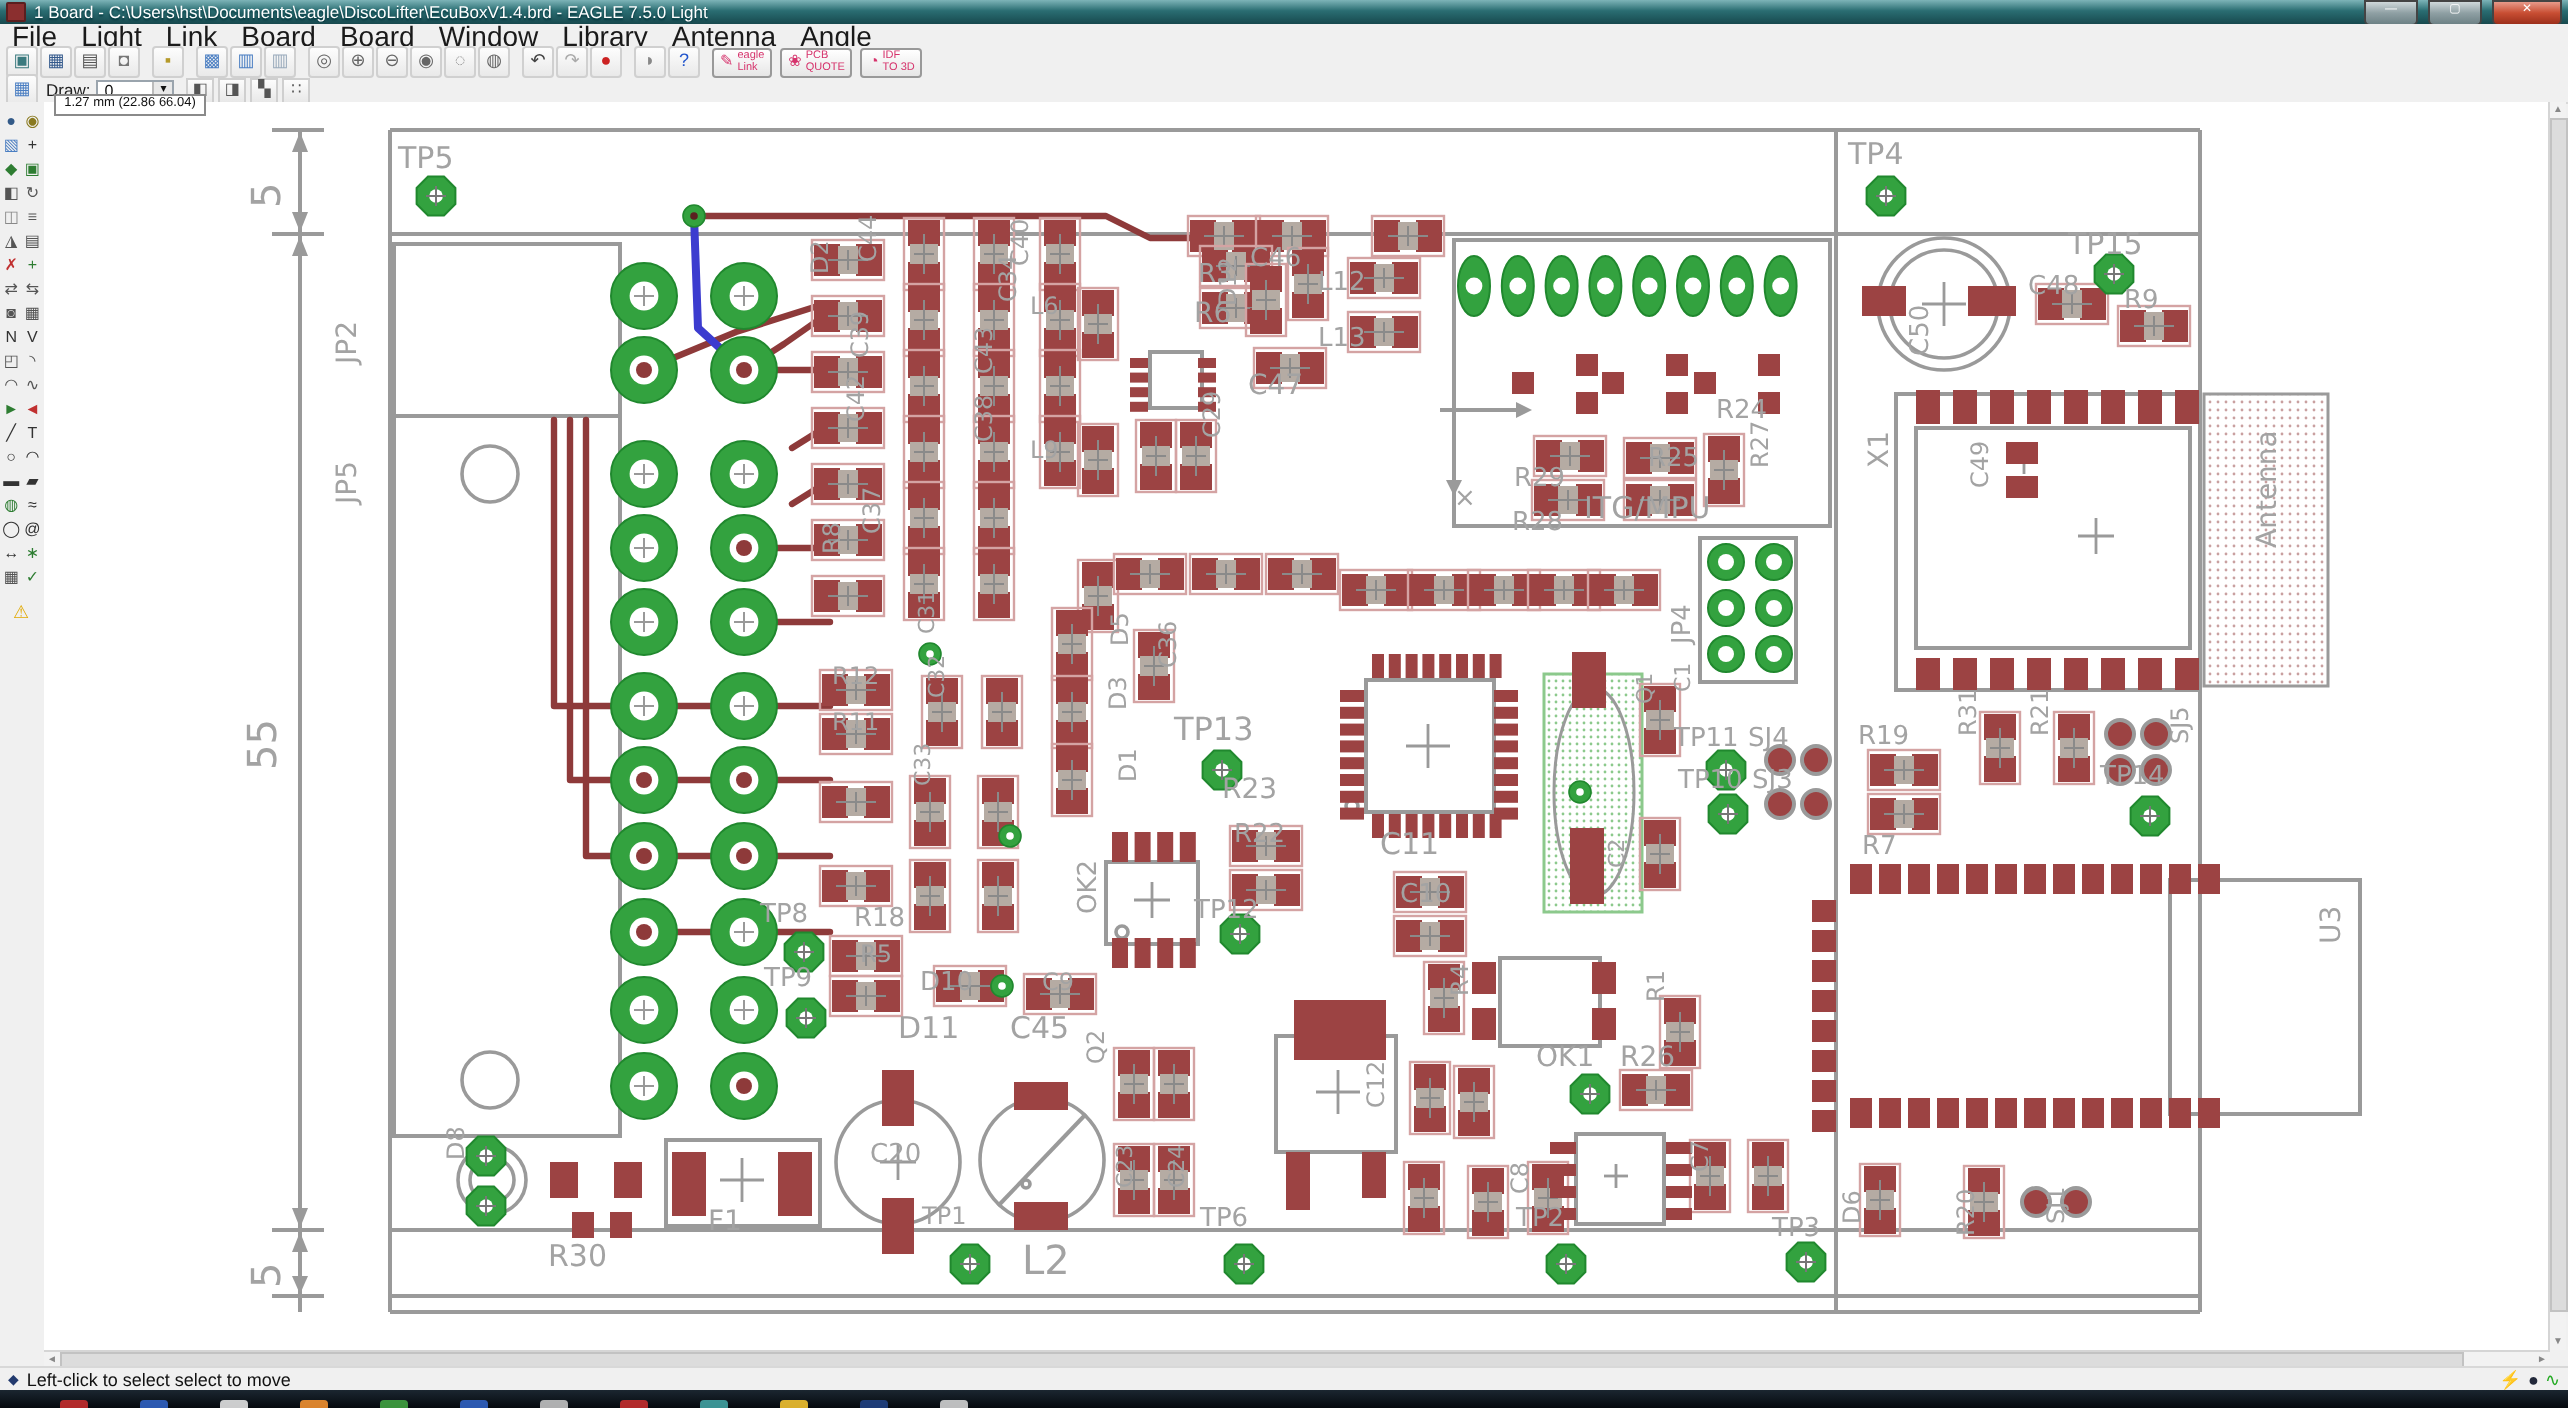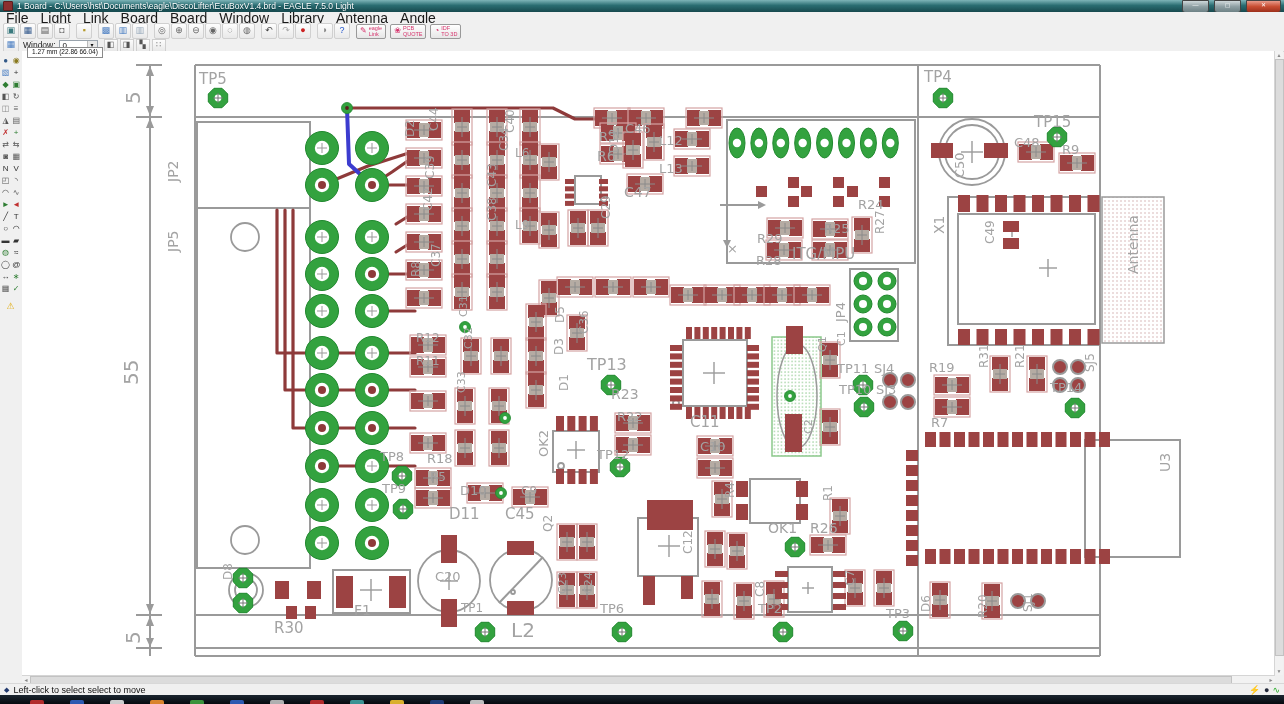--- a/index.html
+++ b/index.html
@@ -120,21 +120,21 @@
         <span>PCB<br>QUOTE</span>
       </div>
       <div class="promo">
         <span class="pm-ico">◔</span>
         <span>IDF<br>TO 3D</span>
       </div>
     </div>
 
   <div class="tb2">
     <div class="tbtn" style="color:#4a7ec2">▦</div>
-    <span>Window:</span>
+    <span>Draw:</span>
     <div class="combo">
       <span>0</span>
       <span class="arr">▾</span>
     </div>
     <span id="tb2-btns" style="display:flex;gap:2px;margin-left:3px;">
         <div class="t2btn">◧</div>
         <div class="t2btn">◨</div>
         <div class="t2btn">▚</div>
         <div class="t2btn">∷</div>
       </span>

